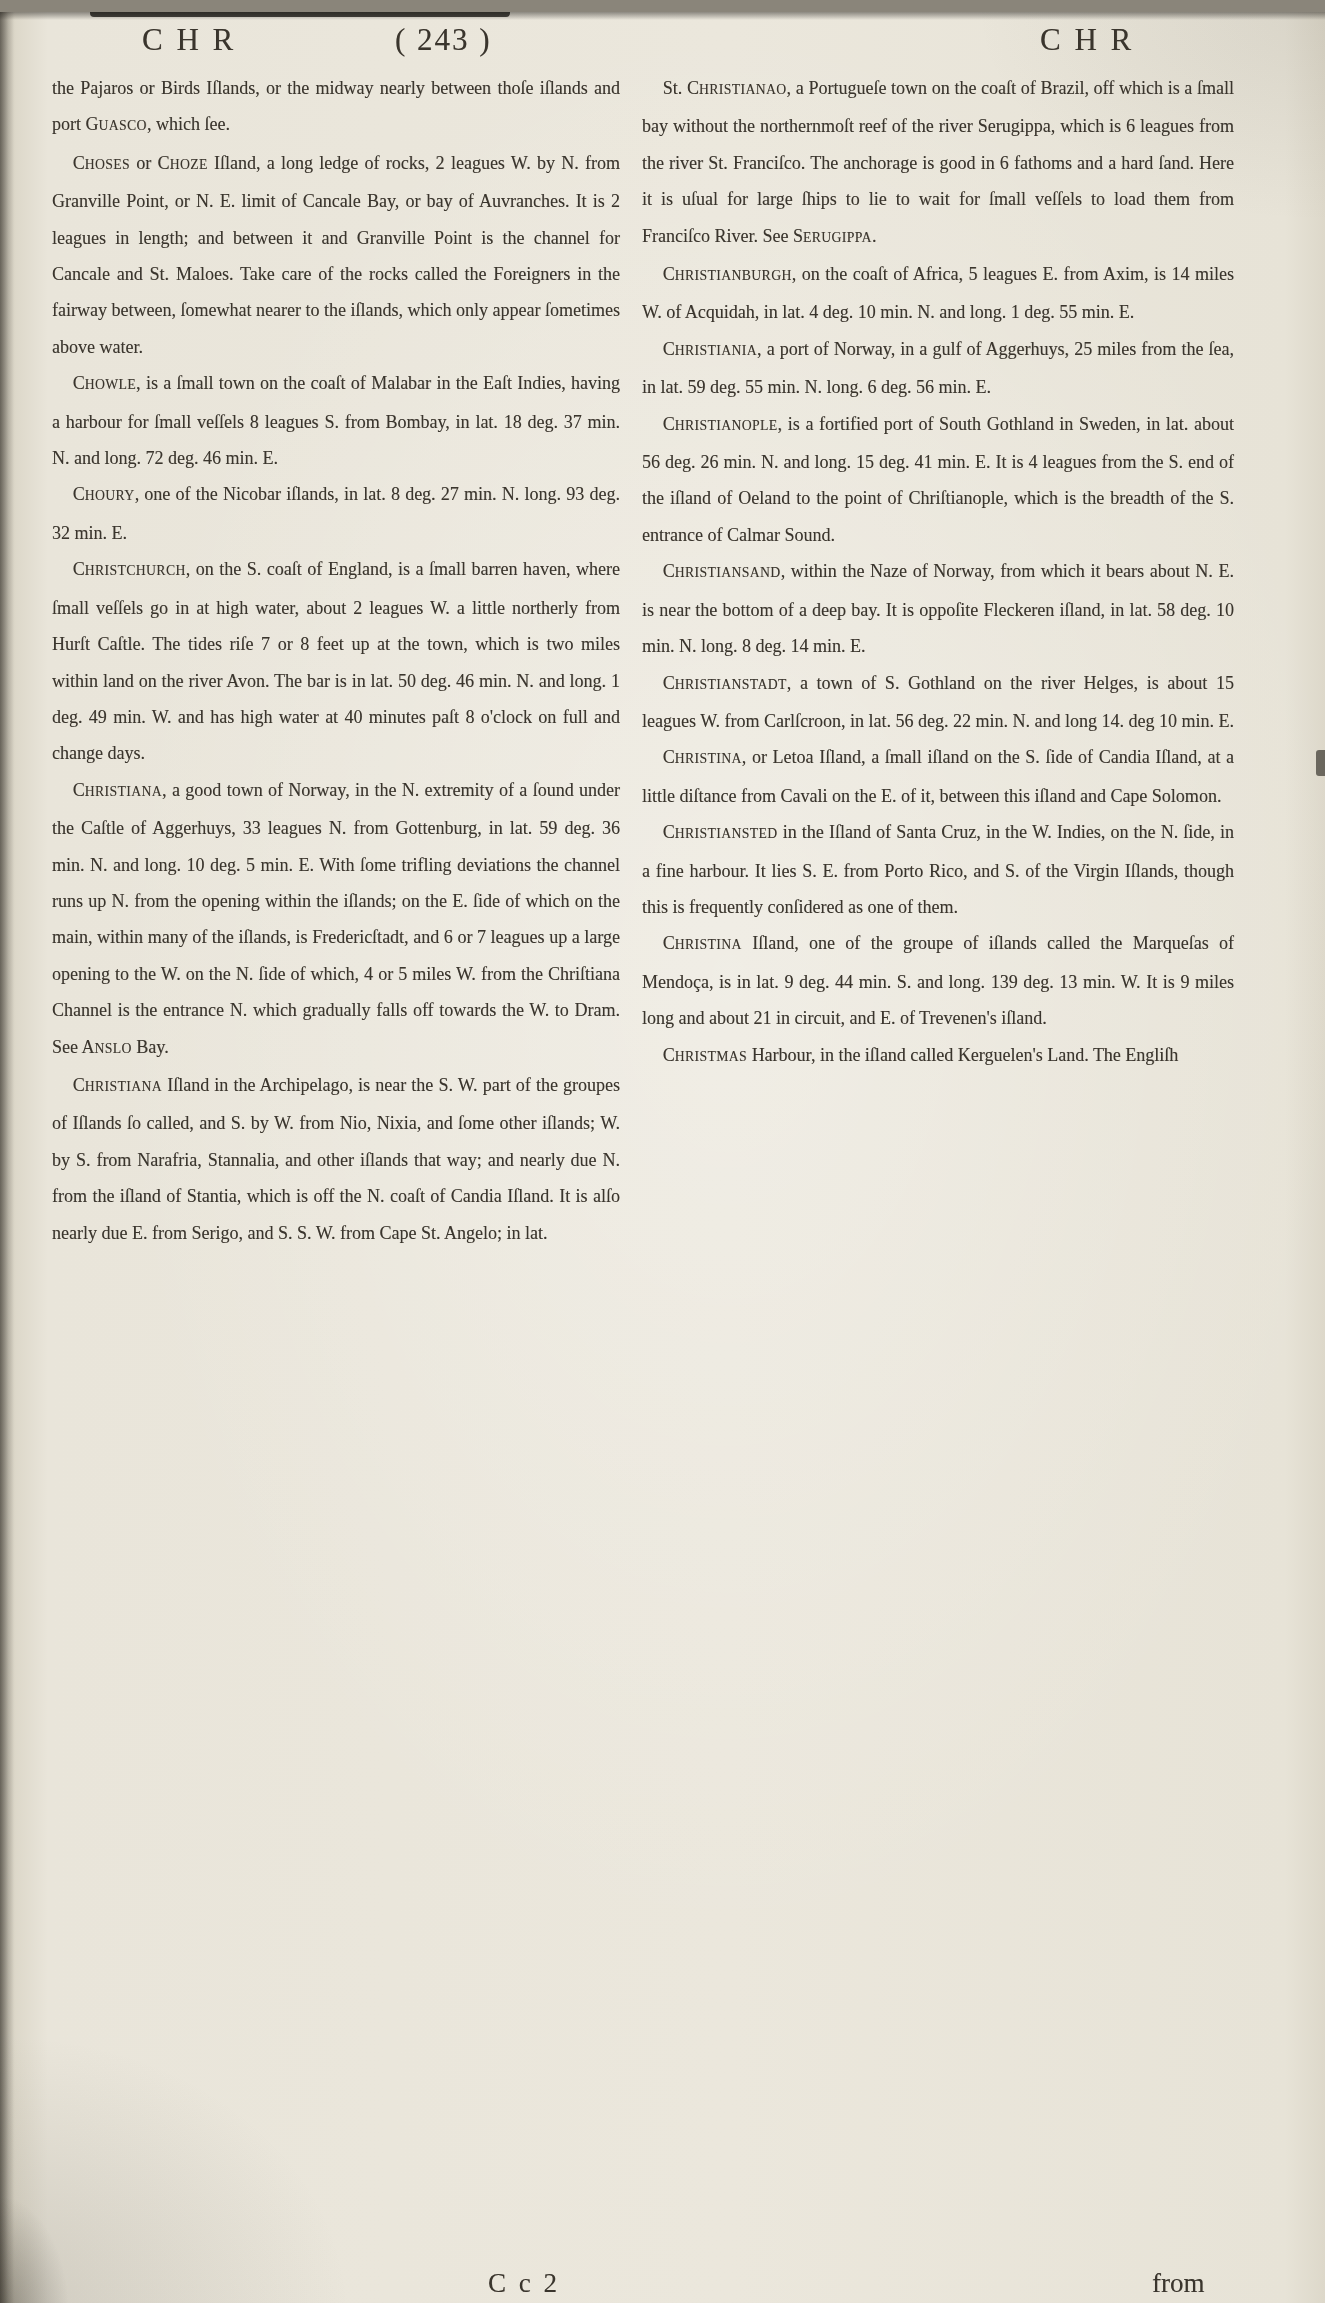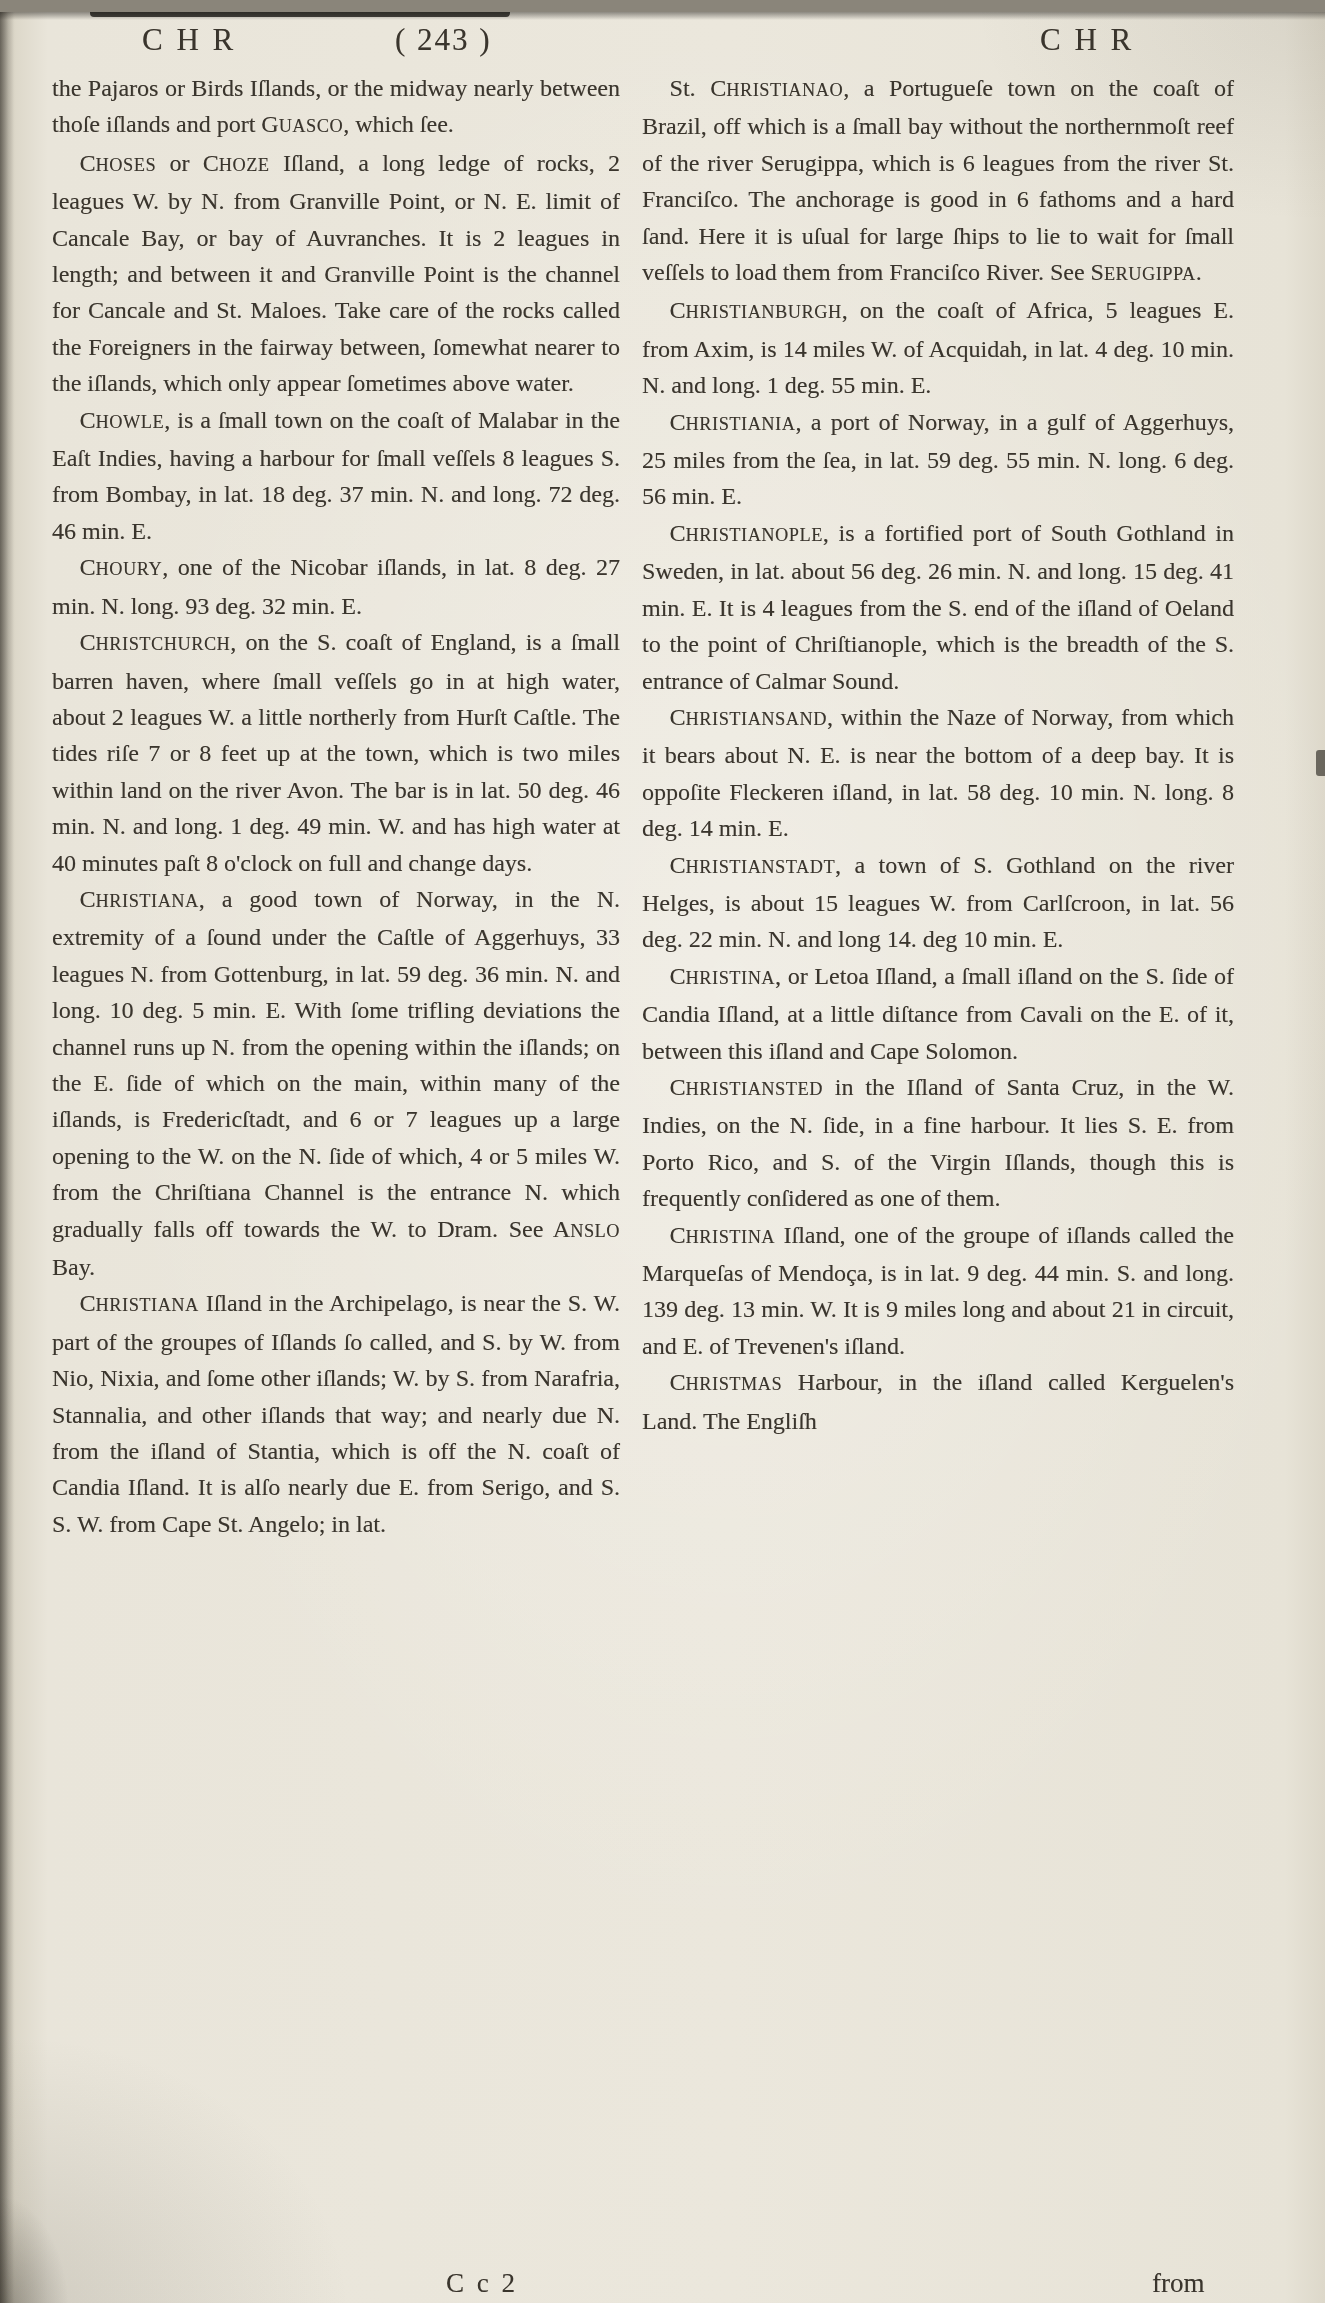--- a/index.html
+++ b/index.html
@@ -42,29 +42,29 @@
 
   .running-head { position: absolute; top: 10px; font-size: 31px; letter-spacing: 3px; white-space: pre; }
   .head-left  { left: 142px; }
   .head-page  { left: 395px; width: 150px; text-align: left; letter-spacing: 2px; }
   .head-right { left: 1040px; }
 
   .columns {
     position: absolute; left: 52px; top: 58px; width: 1182px;
     display: flex; gap: 22px;
   }
-  .col { font-size: 24px; line-height: 36.4px; text-align: justify; }
+  .col { font-size: 18px; line-height: 36.4px; text-align: justify; }
   .col-left  { width: 568px; }
   .col-right { width: 592px; }
 
   .para { margin: 0; text-indent: 1.15em; }
   .para.cont { text-indent: 0; }
   .sc { font-size: 0.76em; letter-spacing: 0.03em; }
 
-  .sig { position: absolute; left: 446px; top: 2256px; font-size: 27px; letter-spacing: 3px; white-space: pre; }
+  .sig { position: absolute; left: 488px; top: 2256px; font-size: 27px; letter-spacing: 3px; white-space: pre; }
   .catchword { position: absolute; left: 1152px; top: 2256px; font-size: 27px; }
 </style>
 </head>
 <body>
 
 <div class="page">
 
   <div class="edge-top"></div>
   <div class="edge-top-dark"></div>
   <div class="edge-left"></div>

